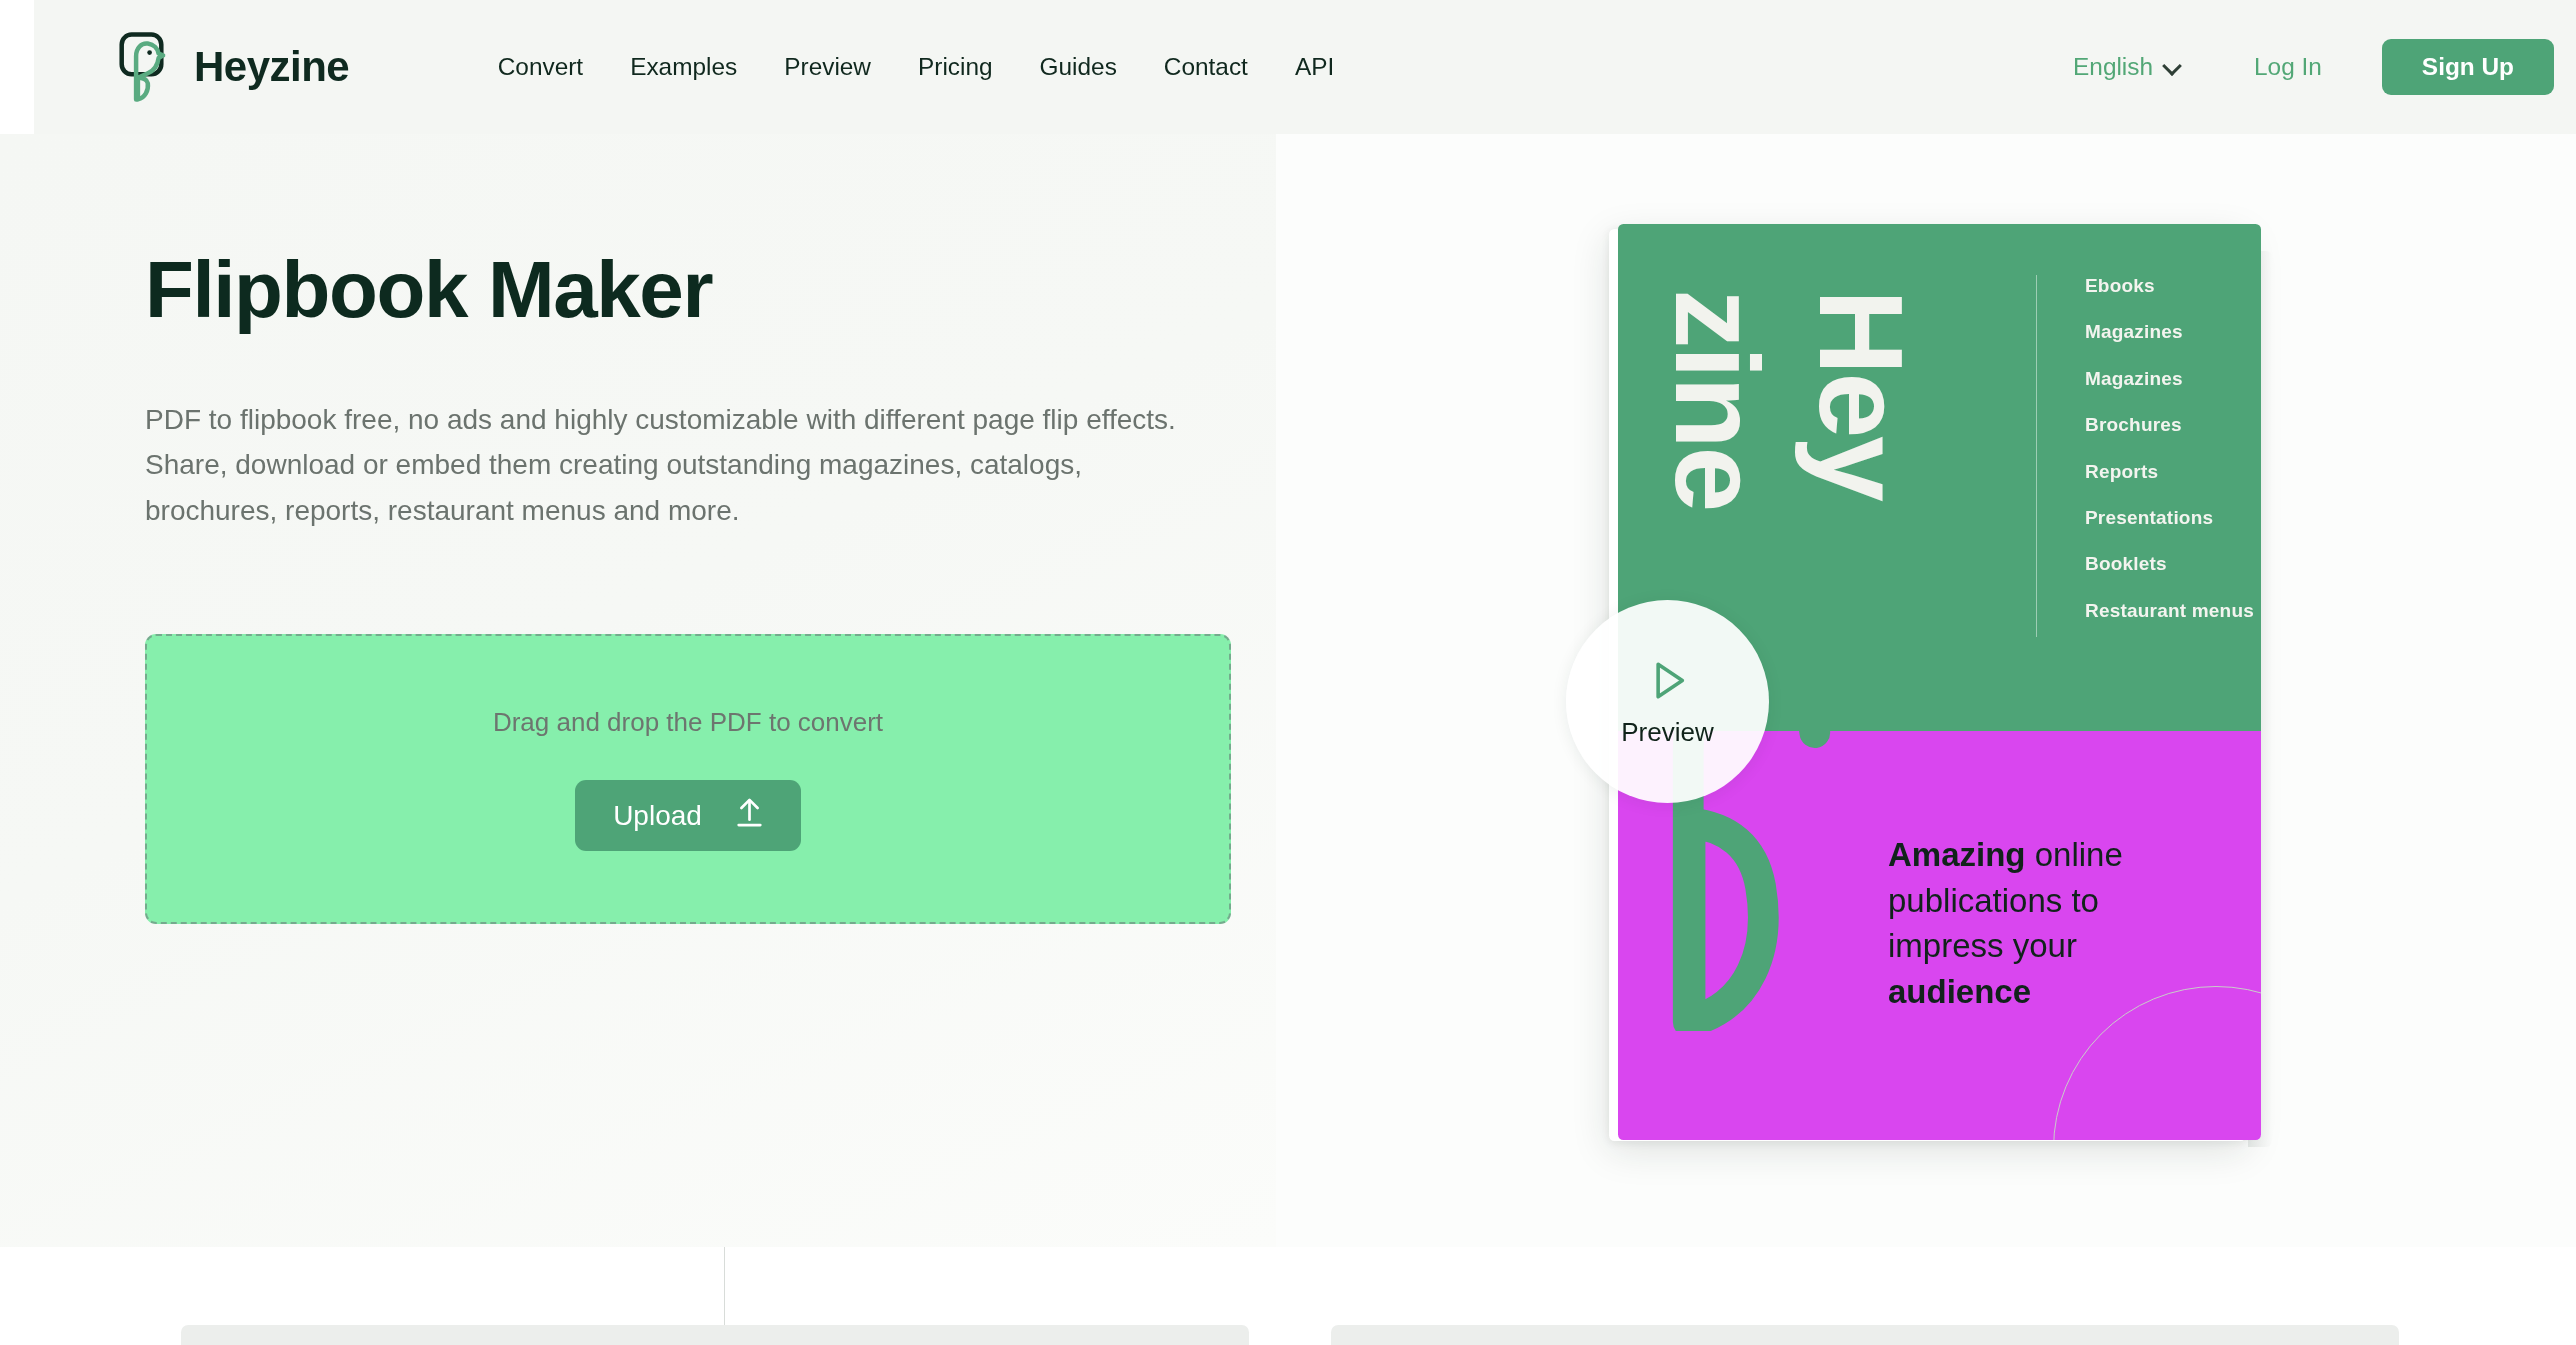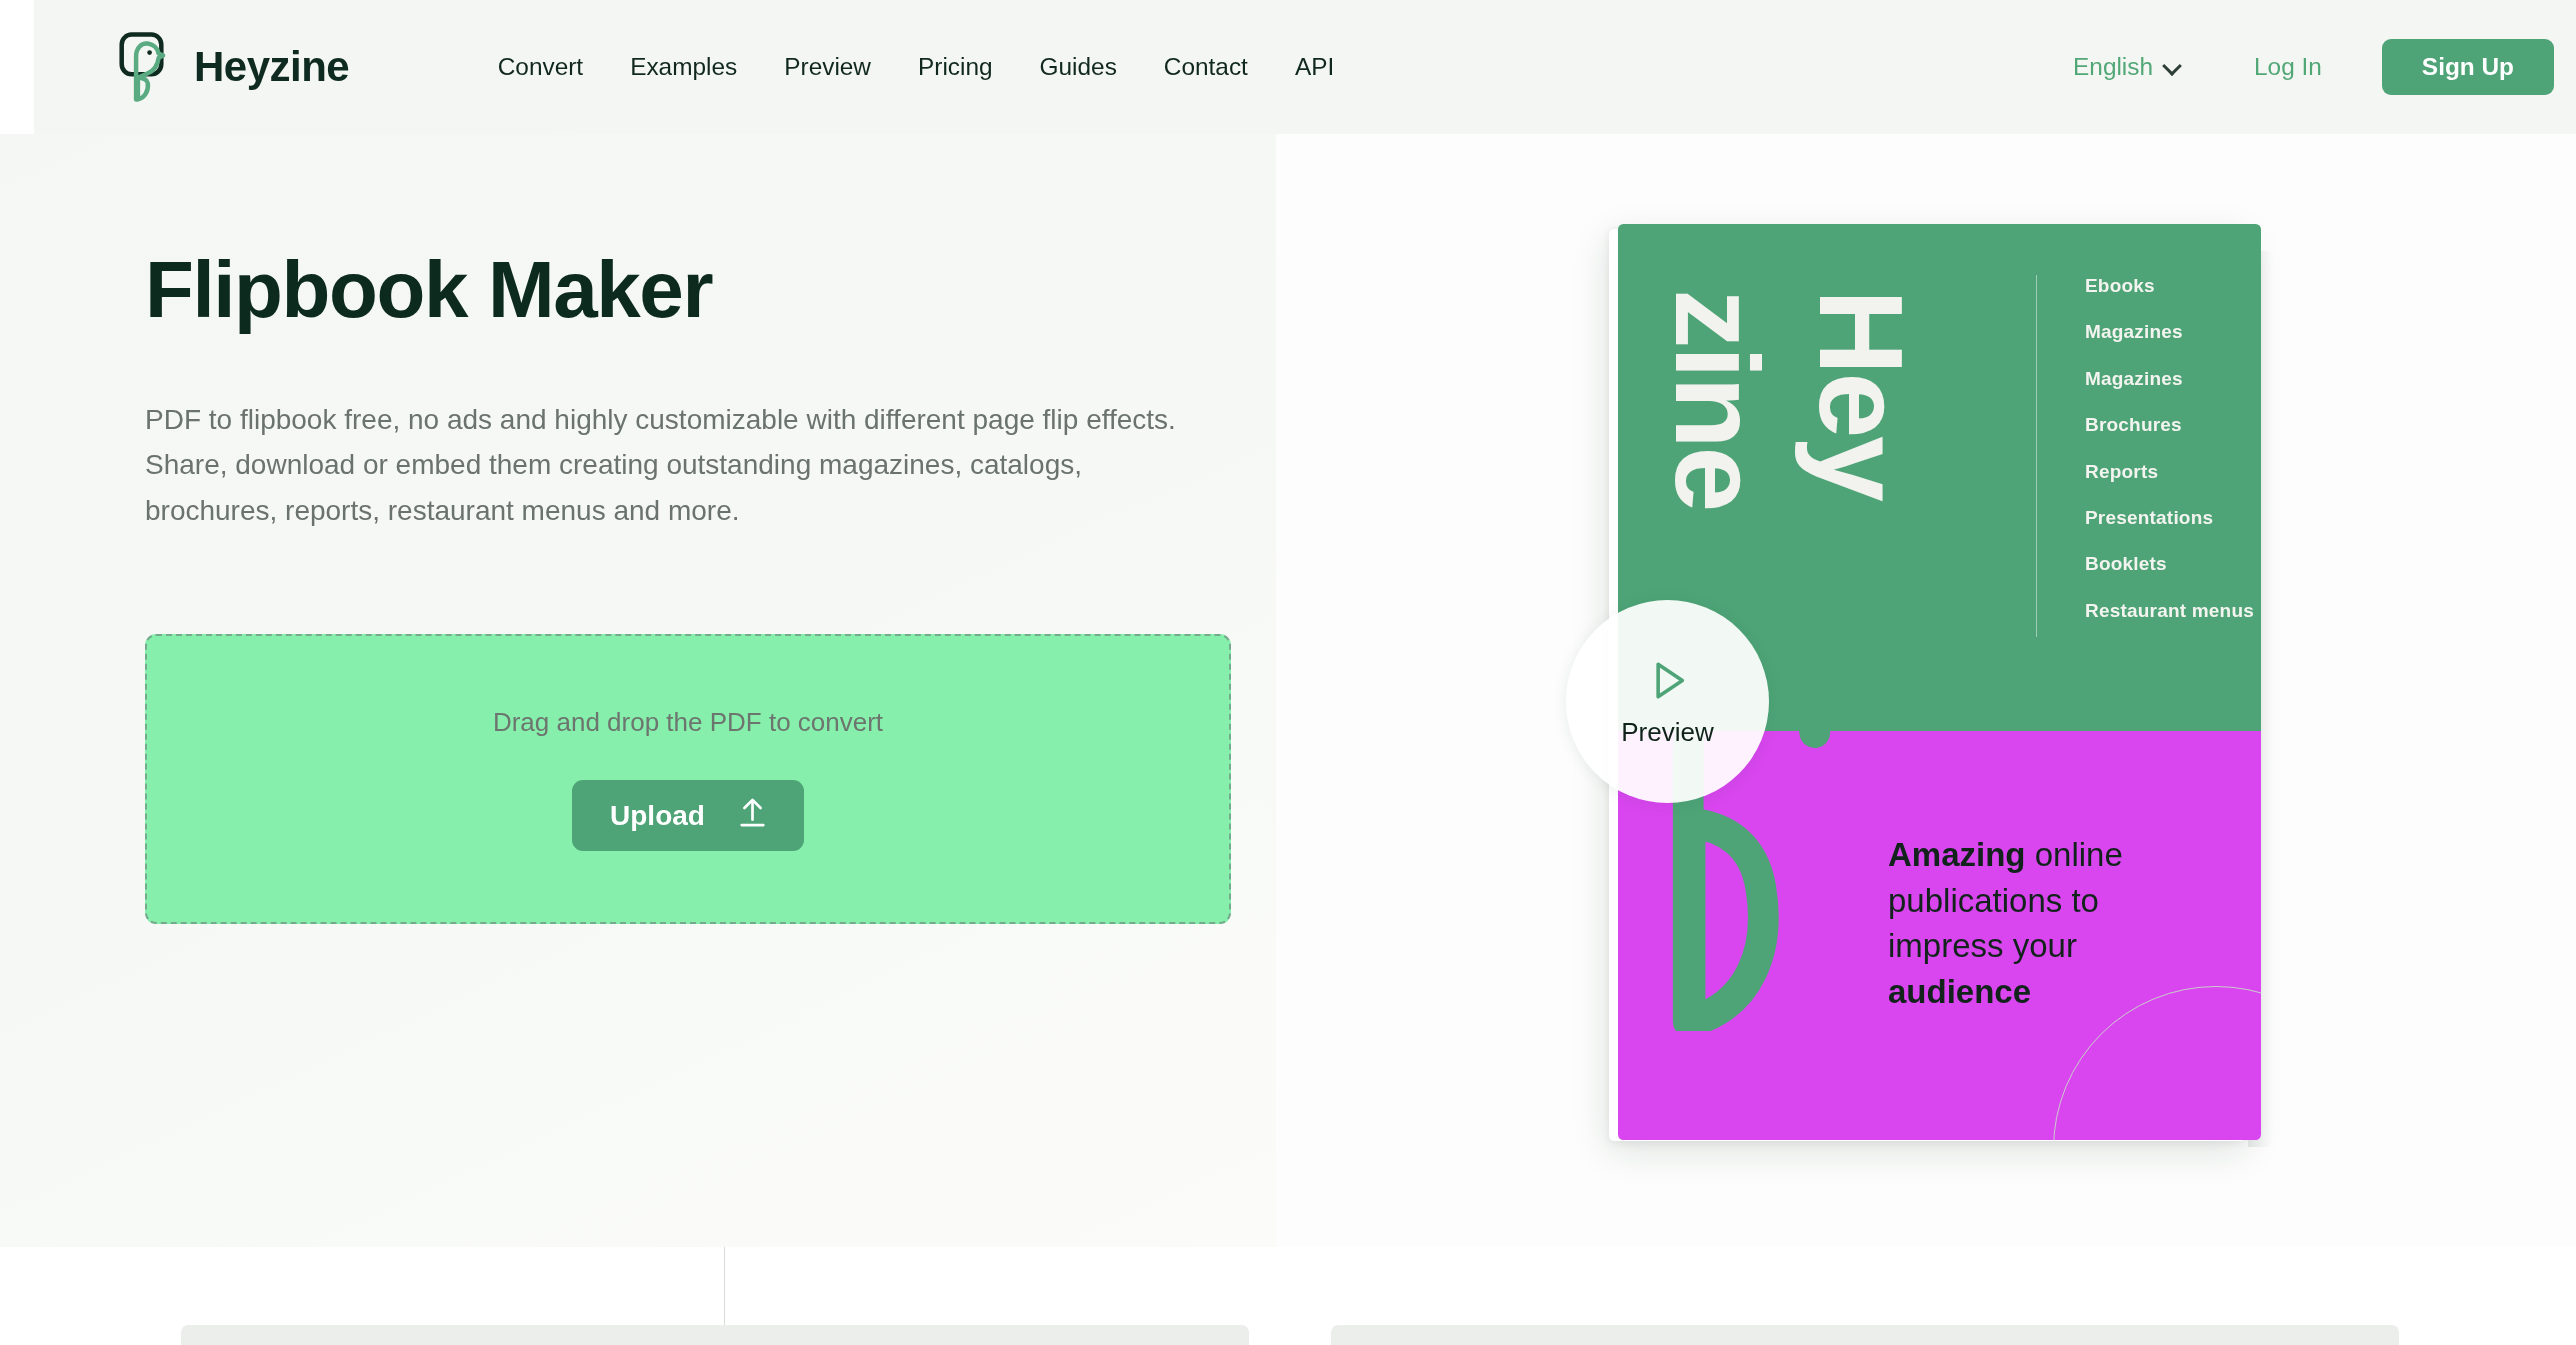--- a/index.html
+++ b/index.html
@@ -106,21 +106,21 @@
     align-items:center; justify-content:center;
     cursor:pointer;
   }
   .dropzone-text {
     font-size:26px; color:#6d756f; margin-bottom:42px;
   }
   .upload-btn {
     background:#4ea477; color:#ffffff;
     border:none; border-radius:11px;
     height:71px; padding:0 38px;
-    font-size:28px; font-weight:700;
+    font-size:28px; font-weight:400;
     font-family:"Liberation Sans", sans-serif;
     display:flex; align-items:center; gap:34px;
     cursor:pointer;
   }
   .upload-icon { display:block; }
 
   
   .book-wrap {
     position:absolute; top:224px; left:1609px;
     width:652px; height:923px;

